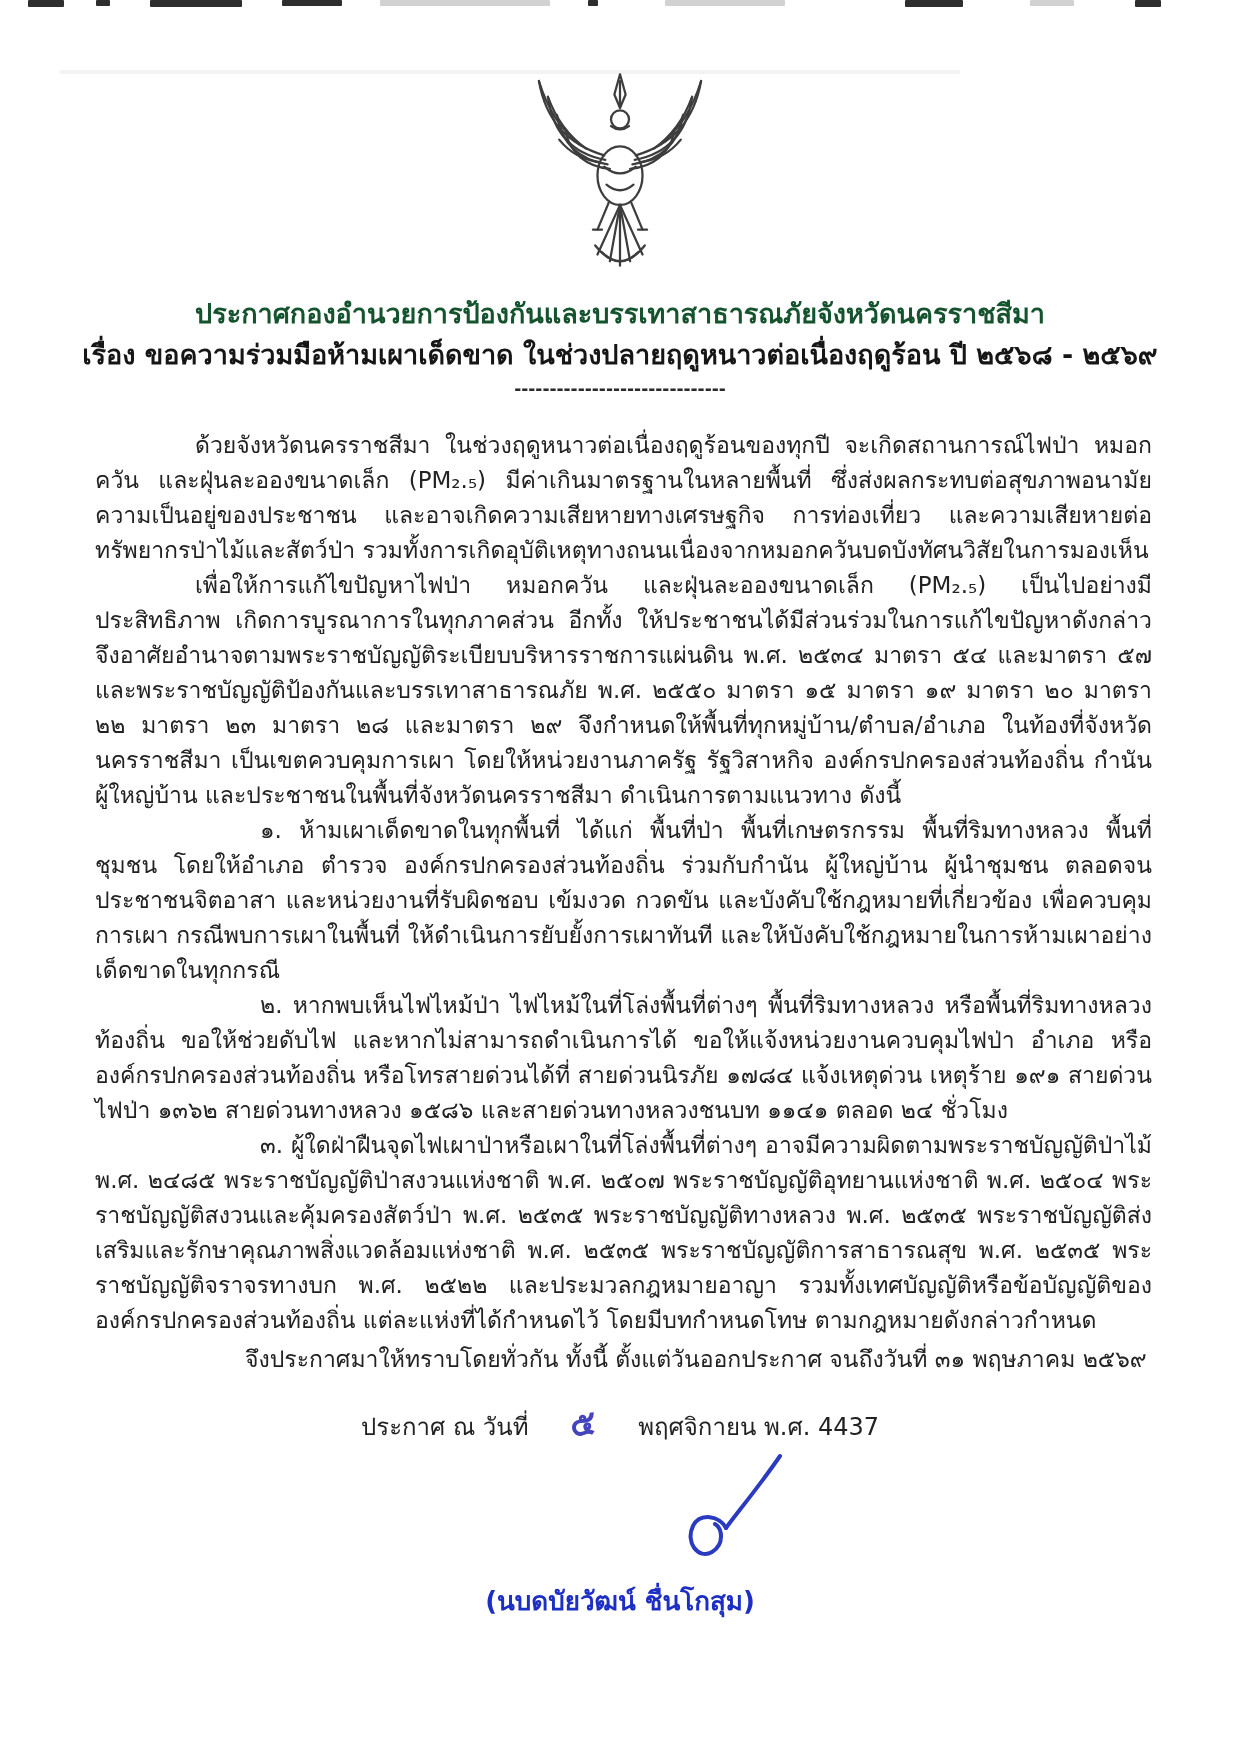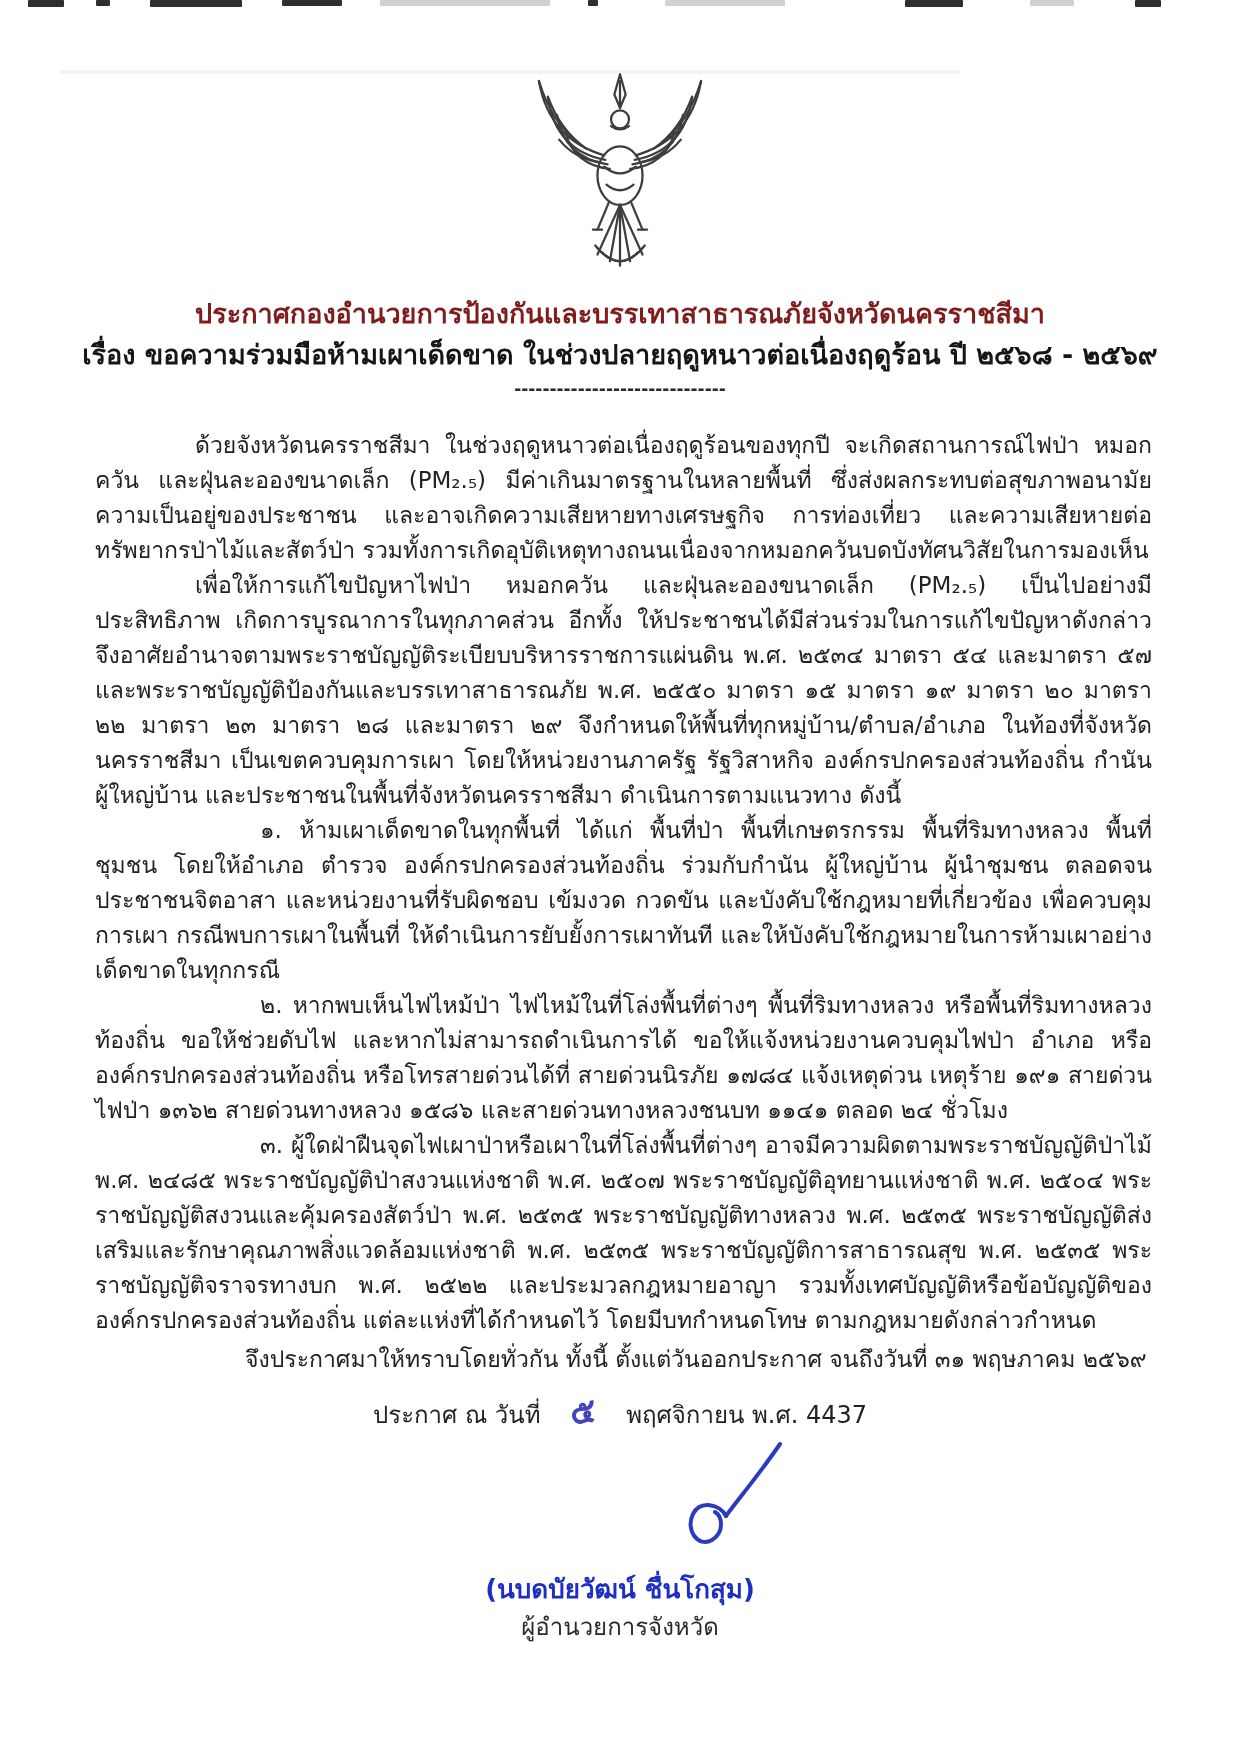--- a/index.html
+++ b/index.html
@@ -14,21 +14,21 @@
   }
   
   .artifact { position:absolute; background:#2e2e2e; border-radius:1px; }
   .artifact.light { background:#9a9a9a; opacity:.45; }
 
   .emblem-wrap { width:250px; margin:72px auto 0; text-align:center; }
   .emblem-wrap svg { display:block; margin:0 auto; }
 
   .title-block { text-align:center; margin-top:8px; }
   .doc-title {
-    font-size:27px; font-weight:bold; line-height:40px; color:#7f1d1d;
+    font-size:27px; font-weight:bold; line-height:40px; color:#14532d;
   }
   .doc-subject {
     font-size:27px; font-weight:bold; line-height:42px; color:#161616;
   }
   .separator {
     text-align:center; font-weight:bold; font-size:17px; letter-spacing:0px;
     color:#2a2a2a; line-height:22px; margin-top:2px;
   }
 
   .body-text {
@@ -36,21 +36,21 @@
     font-size:23px; line-height:35px;
     text-align:justify;
     color:#222222;
   }
   .para { margin:0; text-indent:100px; }
   .para.num { text-indent:165px; }
   .para.closing { text-indent:150px; margin-top:4px; }
 
   .date-line {
     display:flex; justify-content:center; align-items:baseline;
-    gap:30px; margin-top:18px; font-size:24px; color:#222;
+    gap:42px; margin-top:30px; font-size:24px; color:#222;
   }
   .handwritten-day {
     font-size:34px; font-weight:bold; color:#4444bd;
     transform:rotate(-6deg); line-height:30px;
   }
 
   .sig-block { text-align:center; margin-top:4px; }
   .sig-mark { height:132px; }
   .sig-mark svg { display:block; margin:0 auto; margin-left:630px; }
   .sig-name  { font-size:26px; font-weight:bold; color:#1d2ec4; line-height:38px; }
@@ -141,16 +141,15 @@
   </div>
 
   <div class="sig-block">
     <div class="sig-mark">
       <svg width="170" height="132" viewBox="0 0 170 132" fill="none" stroke="#2a3bc0" stroke-width="4" stroke-linecap="round" stroke-linejoin="round">
         <path d="M150 6 C128 38 106 64 96 78"></path>
         <path d="M96 78 C90 66 70 62 63 76 C55 92 68 110 82 102 C95 94 92 78 85 74"></path>
       </svg>
     </div>
     <div class="sig-name">(นบดบัยวัฒน์  ชื่นโกสุม)</div>
-    <div class="sig-role">ผู้อำนวยการจังหวัด</div>
   </div>
 
 </div>
 
 </body></html>

